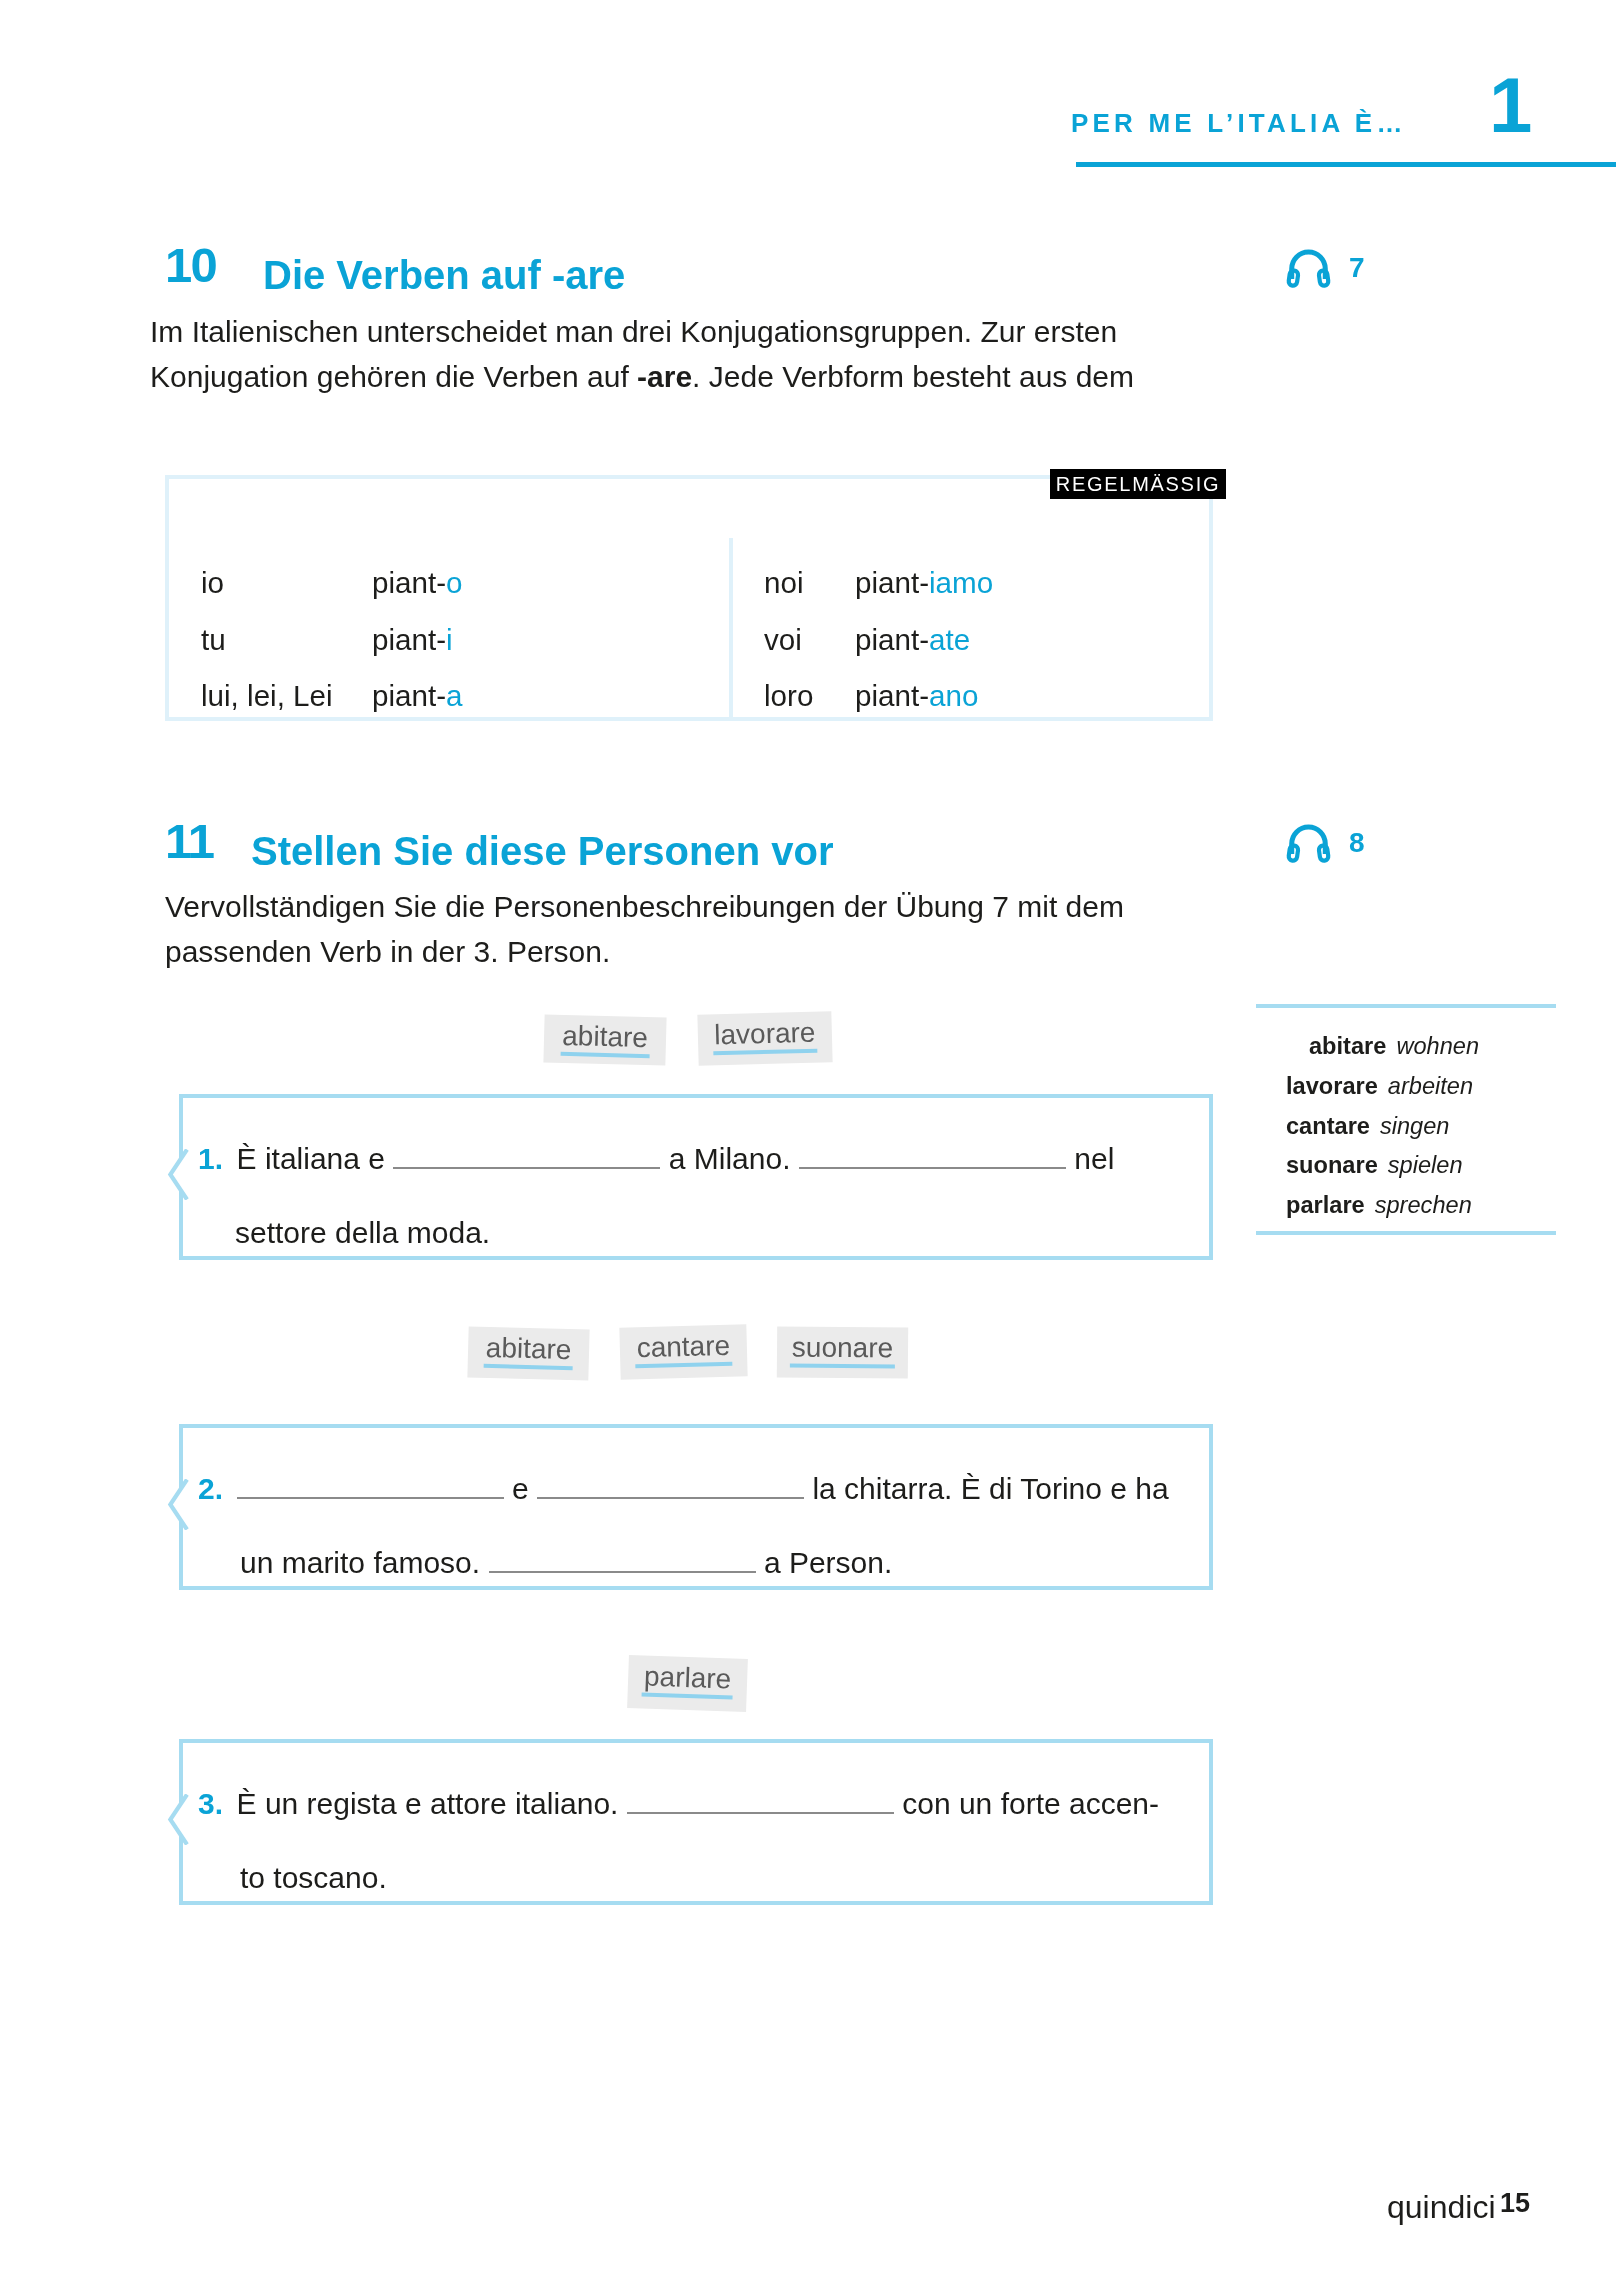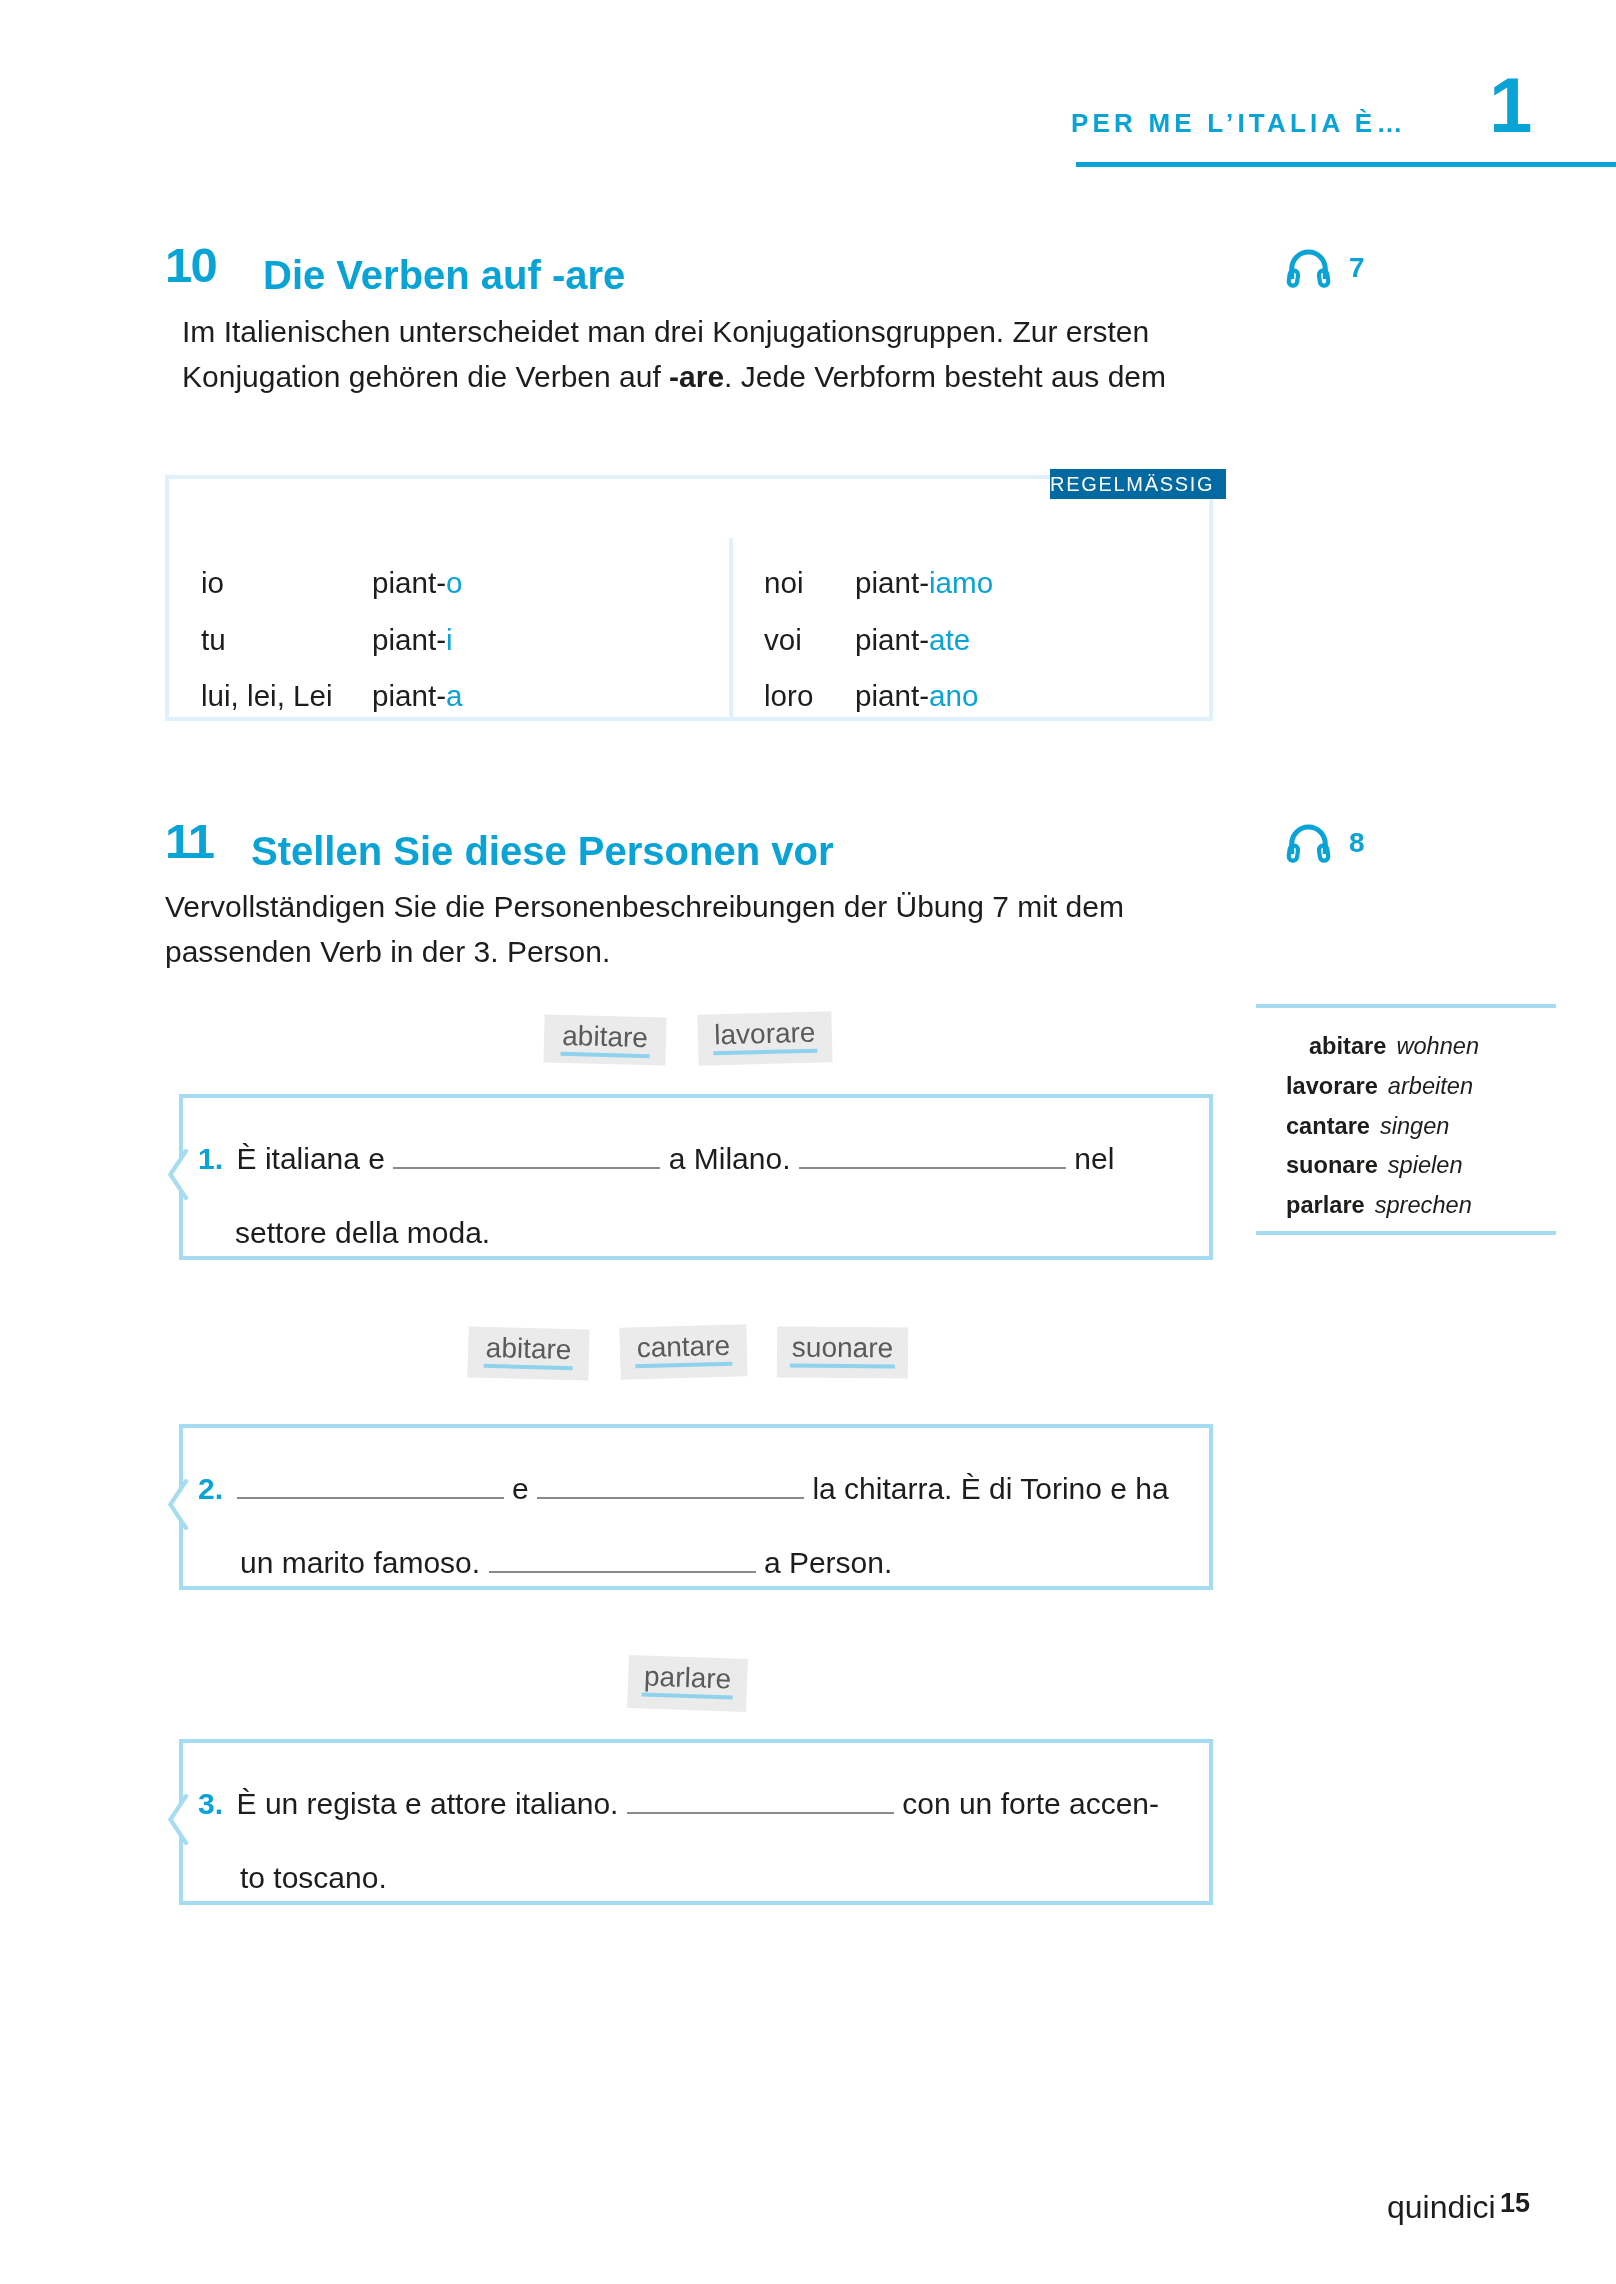--- a/index.html
+++ b/index.html
@@ -26,21 +26,21 @@
 
   
   .conj { left: 165px; top: 475px; width: 1048px; height: 246px; border: 4.2px solid #dff1fa; box-sizing: border-box; }
   .conj-head { position: absolute; left: 0; top: 0; right: 0; height: 59px; background: #e3f3fb; border-bottom: 4.2px solid #dff1fa; }
   .conj-head .inf { position: absolute; left: 32px; top: 12.7px; font-size: 29.6px; }
   .conj-head .tr { font-style: italic; margin-left: 13.5px; }
   .conj-div { position: absolute; left: 560px; top: 59px; bottom: 0; width: 4.2px; background: #dff1fa; }
   .conj-row { position: absolute; font-size: 29.6px; white-space: nowrap; }
   .conj-row .pron { position: absolute; left: 0; top: 0; }
   .conj-row .form { position: absolute; top: 0; }
-  .tag { left: 1050px; top: 469px; width: 176px; height: 30px; background: #0369a1; color: #ffffff; font-size: 20px; letter-spacing: 1.7px; text-align: left; line-height: 30px; }
+  .tag { left: 1050px; top: 469px; width: 176px; height: 30px; background: #000000; color: #ffffff; font-size: 20px; letter-spacing: 1.7px; text-align: center; line-height: 30px; }
 
   
   .chip { position: absolute; background: #ebebeb; color: #5a5a5a; font-size: 28px; text-align: center; box-sizing: border-box; padding-top: 5px; }
   .chip span { display: inline-block; border-bottom: 4.2px solid #8fd2ee; line-height: 32px; padding: 0 1.7px; }
 
   
   .ex-box { position: absolute; left: 179px; width: 1034px; height: 166px; border: 4.2px solid #a6dcf1; box-sizing: border-box; background: #fff; }
   .ex-box .notch { position: absolute; left: -16px; top: 51px; width: 25px; height: 51px; }
   .ex-line { position: absolute; left: 15px; font-size: 30px; white-space: nowrap; display: flex; align-items: baseline; }
   .ex-num { color: #0aa3d6; font-weight: bold; margin-right: 13.5px; }
@@ -68,21 +68,21 @@
 
 <div class="abs audio" style="left:1285px; top:247px;">
   <svg viewBox="0 0 56 50">
     <path d="M8 38 V26 A20 20 0 0 1 48 26 V38" fill="none" stroke="#0aa3d6" stroke-width="6"></path>
     <rect x="5" y="28" width="10" height="18" rx="5" fill="none" stroke="#0aa3d6" stroke-width="5" transform="rotate(8 10 37)"></rect>
     <rect x="41" y="28" width="10" height="18" rx="5" fill="none" stroke="#0aa3d6" stroke-width="5" transform="rotate(-8 46 37)"></rect>
   </svg>
   <span class="audio-num">7</span>
 </div>
 
-<div class="abs body-text" style="left:182px; top:309px; width:1064px;">
+<div class="abs body-text" style="left:150px; top:309px; width:1064px;">
   <div>Im Italienischen unterscheidet man drei Konjugationsgruppen. Zur ersten</div>
   <div><span>Konjugation gehören die Verben auf </span><b>-are</b><span>. Jede Verbform besteht aus dem</span></div>
 </div>
 
 <div class="abs conj">
   <div class="conj-div"></div>
 
   <div class="conj-row" style="left:32px; top:87px;">
     <span class="pron">io</span>
     <span class="form" style="left:171px;"><span>piant-</span><span class="accent">o</span></span>

